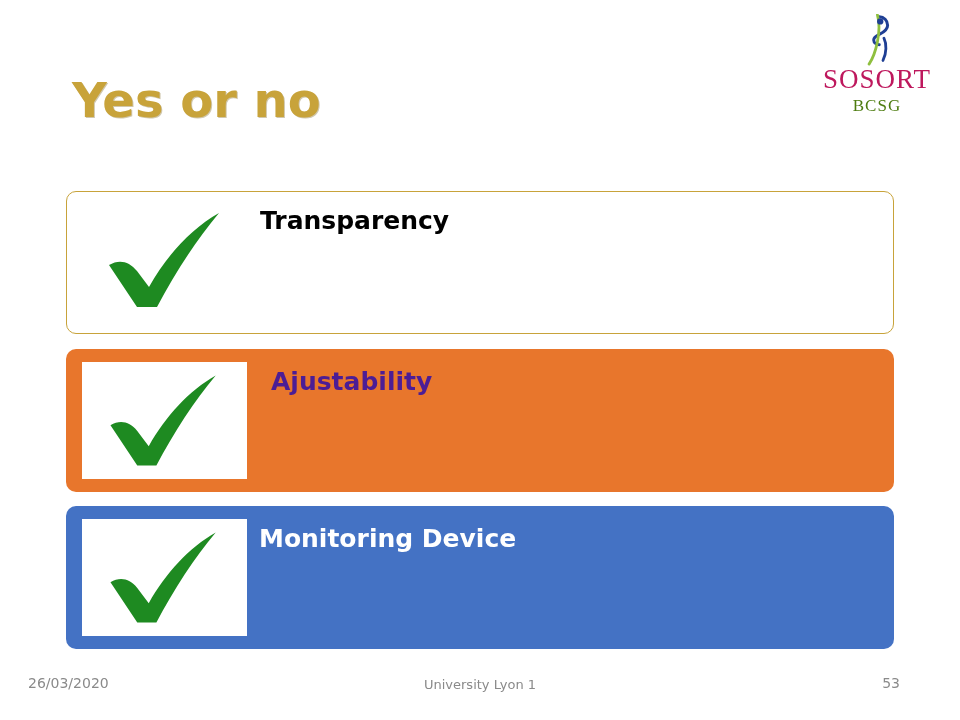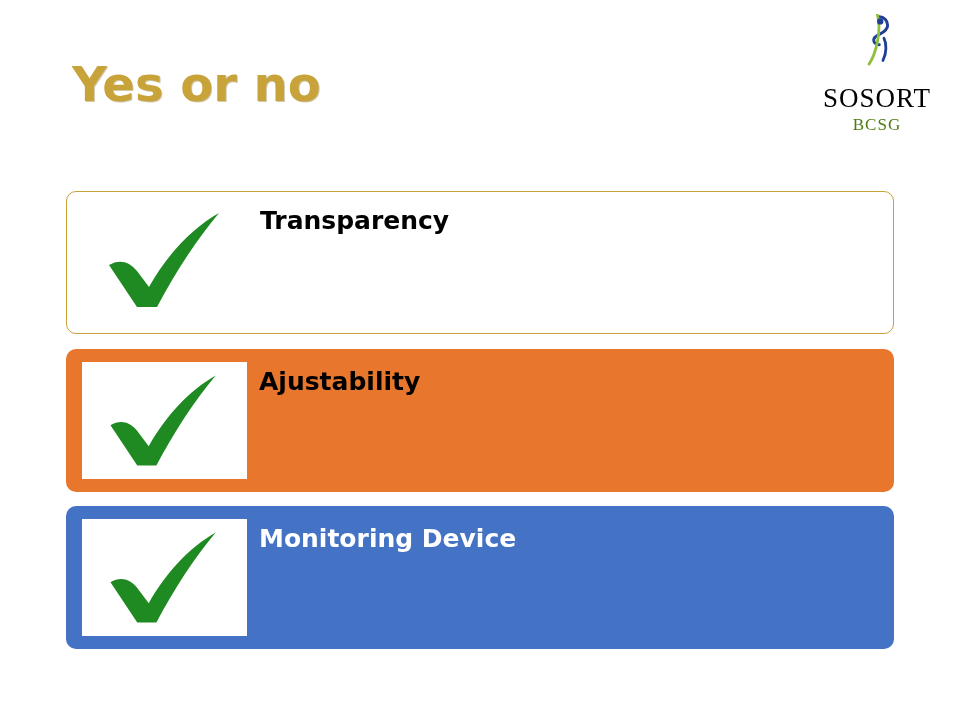--- a/index.html
+++ b/index.html
@@ -32,40 +32,40 @@
   }
   .logo-mark {
     height: 52px;
     display: block;
     margin: 0 auto;
   }
   .logo-title {
     font-family: "Liberation Serif", serif;
     font-size: 27px;
     letter-spacing: 1px;
-    color: #000000;
+    color: #be185d;
     line-height: 1;
-    margin-top: 19px;
+    margin-top: 0;
     font-weight: 400;
   }
   .logo-sub {
     font-family: "Liberation Serif", serif;
     font-size: 17px;
     letter-spacing: 1px;
     color: #4d7c0f;
     line-height: 1;
     margin-top: 4px;
     font-weight: 400;
   }
 
   
   .slide-title {
     position: absolute;
     left: 72px;
-    top: 56px;
+    top: 72px;
     font-size: 48px;
     font-weight: bold;
     color: #c8a33a;
     letter-spacing: 0px;
     text-shadow: 1px 1px 0 rgba(120,95,20,0.35);
     font-family: "DejaVu Sans", sans-serif;
   }
 
   
   .row {
@@ -114,21 +114,21 @@
   .row-label {
     position: absolute;
     left: 193px;
     top: 18px;
     font-size: 25px;
     font-weight: bold;
     font-family: "DejaVu Sans", sans-serif;
     white-space: nowrap;
   }
   .row-1 .row-label { color: #000000; top: 14px; }
-  .row-2 .row-label { color: #000000; }
+  .row-2 .row-label { color: #4c1d95; margin-left: 12px; }
   .row-3 .row-label { color: #ffffff; }
 
   
   .footer {
     position: absolute;
     left: 0;
     top: 675px;
     width: 960px;
     height: 24px;
     font-size: 14px;
@@ -192,14 +192,19 @@
 
   <div class="row row-3">
     <div class="check-box">
       <svg width="150" height="110" viewBox="0 0 150 115" aria-hidden="true">
         <path d="M18 62 C28 56 38 58 46 68 L58 84 C76 52 100 26 128 10 C106 36 84 70 66 104 L46 104 Z" fill="#1e8a21"></path>
       </svg>
     </div>
     <div class="row-label">Monitoring Device</div>
   </div>
 
+  <div class="footer">
+    <div class="footer-date">26/03/2020</div>
+    <div class="footer-center">University Lyon 1</div>
+    <div class="footer-page">53</div>
+  </div>
 
 </div>
 
 </body></html>

